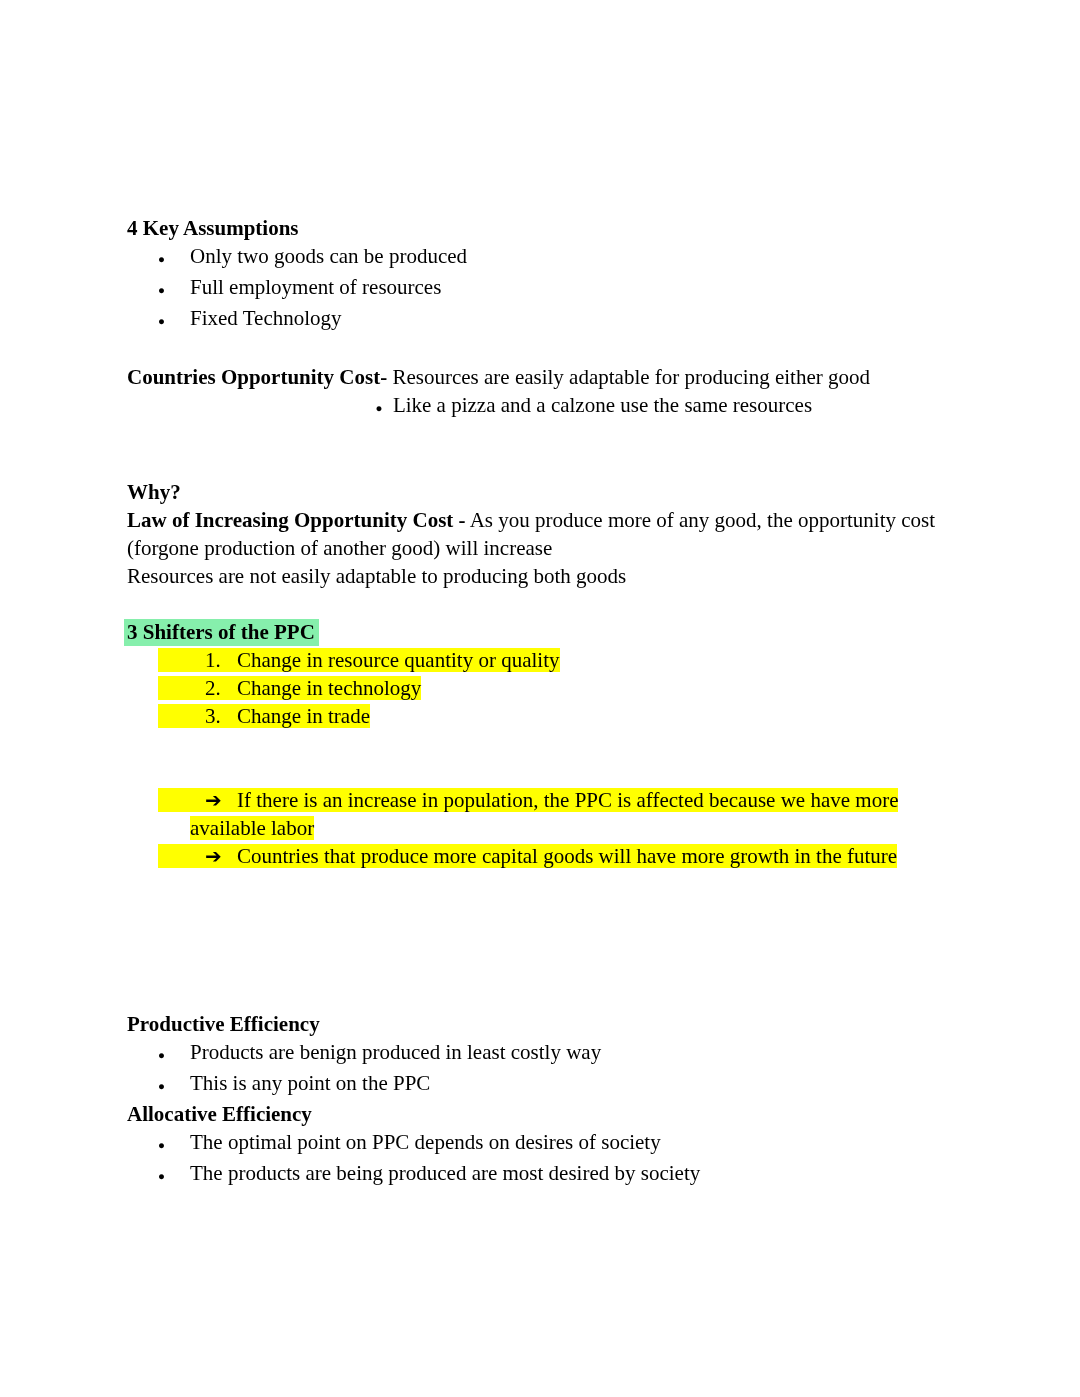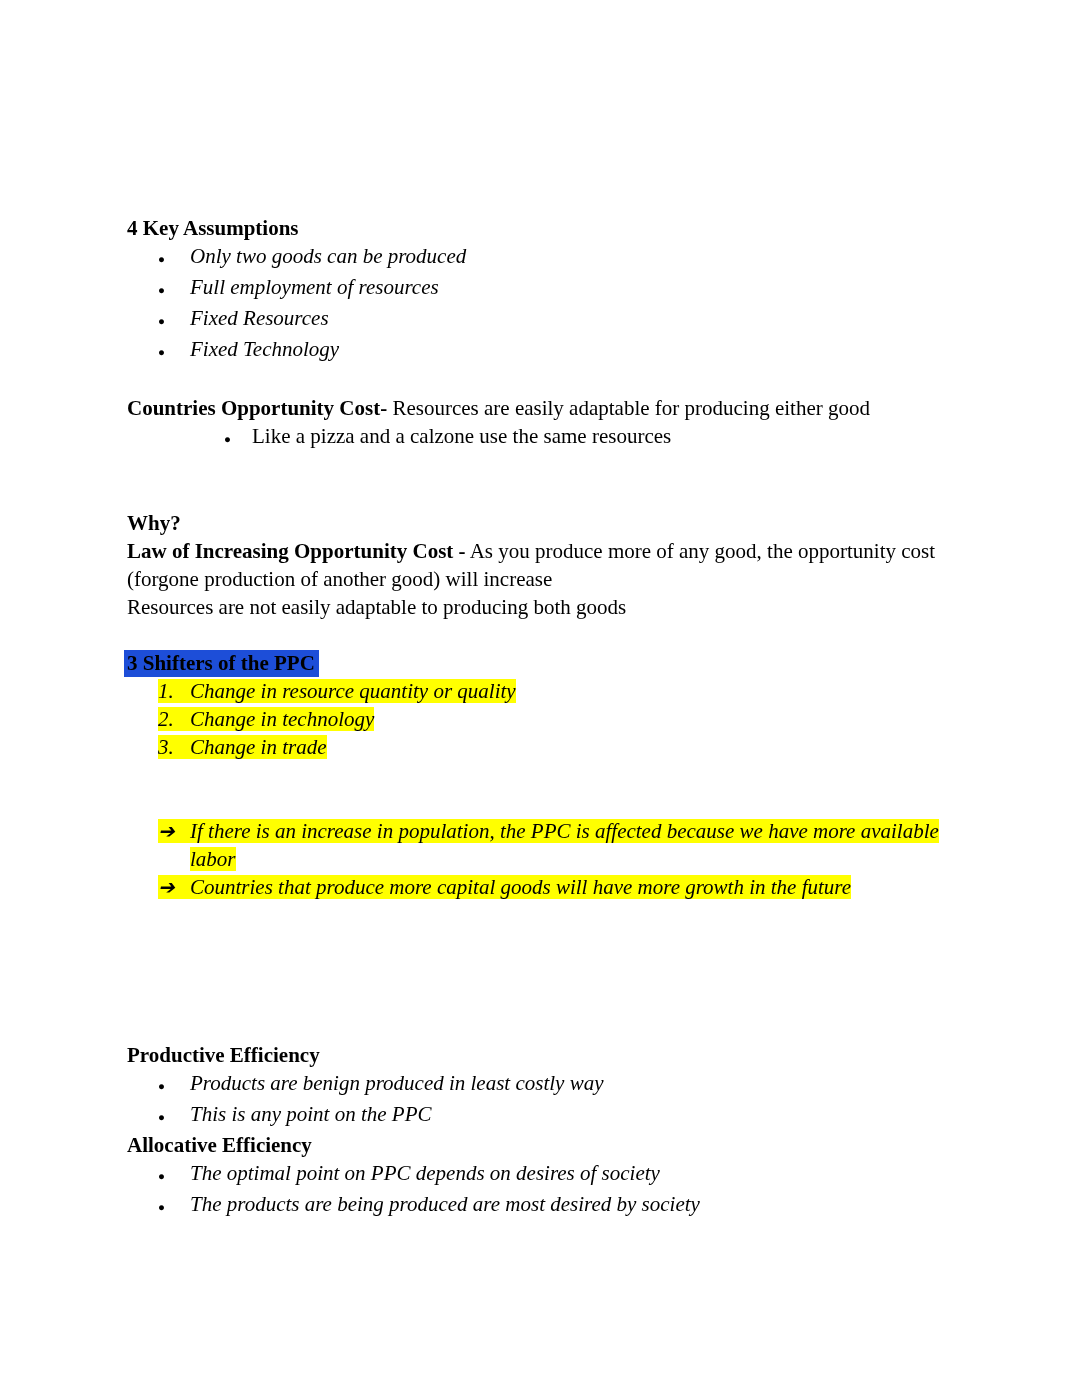--- a/index.html
+++ b/index.html
@@ -21,43 +21,42 @@
     top: 214px;
     width: 826px;
   }
   .line { min-height: 28px; }
   .b { font-weight: bold; }
   .sp1 { height: 28px; }
   .sp2 { height: 56px; }
   .sp4 { height: 112px; }
 
   
-  .li1 { padding-left: 63px; text-indent: -32px; font-style: italic; }
+  .li1 { padding-left: 63px; text-indent: -32px; }
   .li1 .marker { display: inline-block; width: 32px; text-indent: 0; }
 
   
-  .li2 { padding-left: 125px; text-indent: -28px; }
+  .li2 { padding-left: 125px; text-indent: -28px; text-align: center; }
   .li2 .marker { display: inline-block; width: 28px; text-indent: 0; }
 
   .bullet-glyph { font-size: 0.55em; }
   .arrow-glyph  { font-size: 0.95em; }
 
-  .hl { background: #ffff00; }
-  .hl-heading { background: #1d4ed8; padding: 1px 4px 2px 3px; margin-left: -3px; }
+  .hl { background: #ffff00; padding-left: 47px; }
+  .hl-heading { background: #86efac; padding: 1px 4px 2px 3px; margin-left: -3px; }
 </style>
 </head>
 <body>
 
 <div class="page">
   <div class="content">
 
     <div class="line b">4 Key Assumptions</div>
     <div class="line li1"><span class="marker"><span class="bullet-glyph">●</span></span><span>Only two goods can be produced</span></div>
     <div class="line li1"><span class="marker"><span class="bullet-glyph">●</span></span><span>Full employment of resources</span></div>
-    <div class="line li1"><span class="marker"><span class="bullet-glyph">●</span></span><span>Fixed Resources</span></div>
     <div class="line li1"><span class="marker"><span class="bullet-glyph">●</span></span><span>Fixed Technology</span></div>
 
     <div class="sp1"></div>
 
     <div class="line"><span class="b">Countries Opportunity Cost-</span><span> Resources are easily adaptable for producing either good</span></div>
     <div class="line li2"><span class="marker"><span class="bullet-glyph">●</span></span><span>Like a pizza and a calzone use the same resources</span></div>
 
     <div class="sp2"></div>
 
     <div class="line b">Why?</div>

